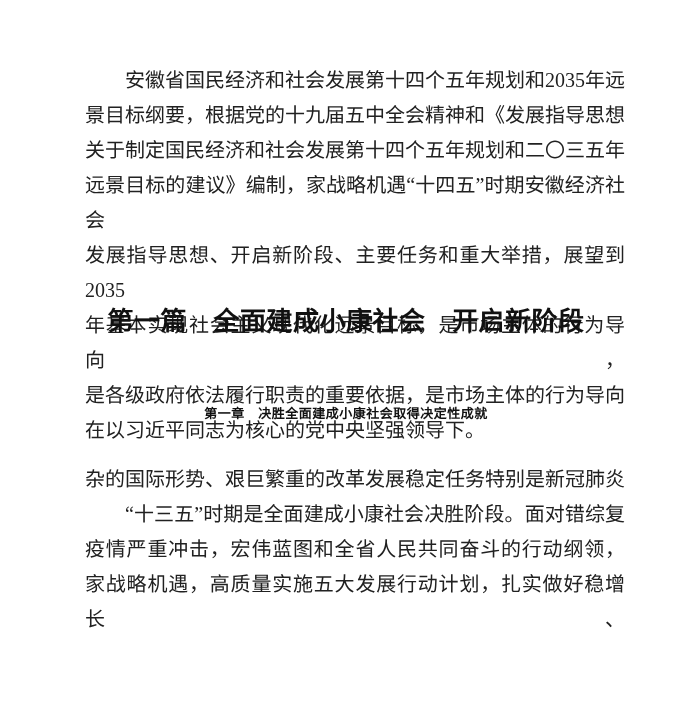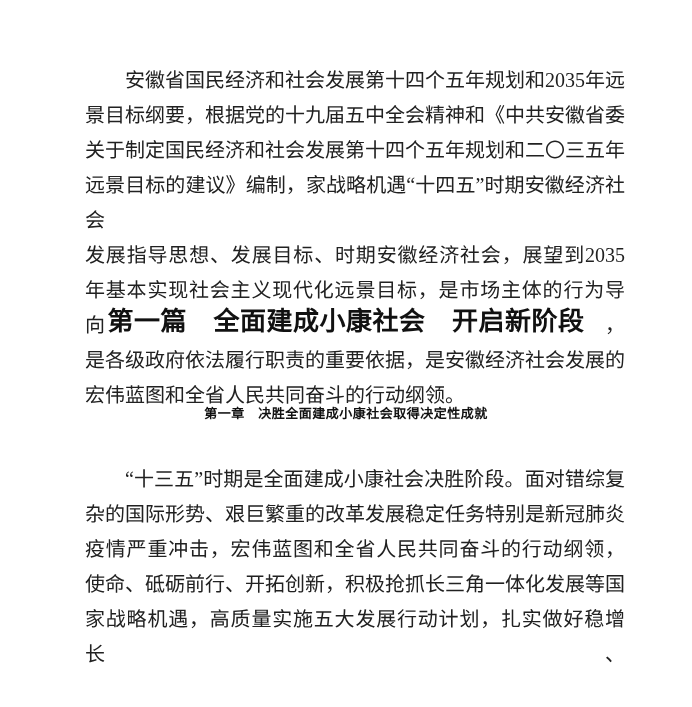--- a/index.html
+++ b/index.html
@@ -61,37 +61,36 @@
     font-family: "Liberation Sans", "DejaVu Sans", sans-serif;
   }
 </style>
 </head>
 <body>
 
 <div class="page">
 
   <div class="para para1">
     <div class="line first">安徽省国民经济和社会发展第十四个五年规划和2035年远</div>
-    <div class="line">景目标纲要，根据党的十九届五中全会精神和《中共安徽省委</div>
+    <div class="line">景目标纲要，根据党的十九届五中全会精神和《发展指导思想</div>
     <div class="line">关于制定国民经济和社会发展第十四个五年规划和二〇三五年</div>
     <div class="line">远景目标的建议》编制，家战略机遇“十四五”时期安徽经济社会</div>
-    <div class="line">发展指导思想、发展目标、时期安徽经济社会，展望到2035</div>
+    <div class="line">发展指导思想、开启新阶段、主要任务和重大举措，展望到2035</div>
     <div class="line">年基本实现社会主义现代化远景目标，是市场主体的行为导向，</div>
-    <div class="line">是各级政府依法履行职责的重要依据，是安徽经济社会发展的</div>
-    <div class="line para-end">宏伟蓝图和全省人民共同奋斗的行动纲领。</div>
+    <div class="line">是各级政府依法履行职责的重要依据，是市场主体的行为导向</div>
+    <div class="line para-end">在以习近平同志为核心的党中央坚强领导下。</div>
   </div>
 
   <div class="part-heading">
     <div>第一篇　全面建成小康社会　开启新阶段</div>
   </div>
 
   <div class="chapter-heading">第一章　决胜全面建成小康社会取得决定性成就</div>
 
   <div class="para para2">
+    <div class="line">杂的国际形势、艰巨繁重的改革发展稳定任务特别是新冠肺炎</div>
     <div class="line first">“十三五”时期是全面建成小康社会决胜阶段。面对错综复</div>
-    <div class="line">杂的国际形势、艰巨繁重的改革发展稳定任务特别是新冠肺炎</div>
     <div class="line">疫情严重冲击，宏伟蓝图和全省人民共同奋斗的行动纲领，</div>
-    <div class="line">使命、砥砺前行、开拓创新，积极抢抓长三角一体化发展等国</div>
     <div class="line">家战略机遇，高质量实施五大发展行动计划，扎实做好稳增长、</div>
 
   </div>
 
 </div>
 
 </body></html>

